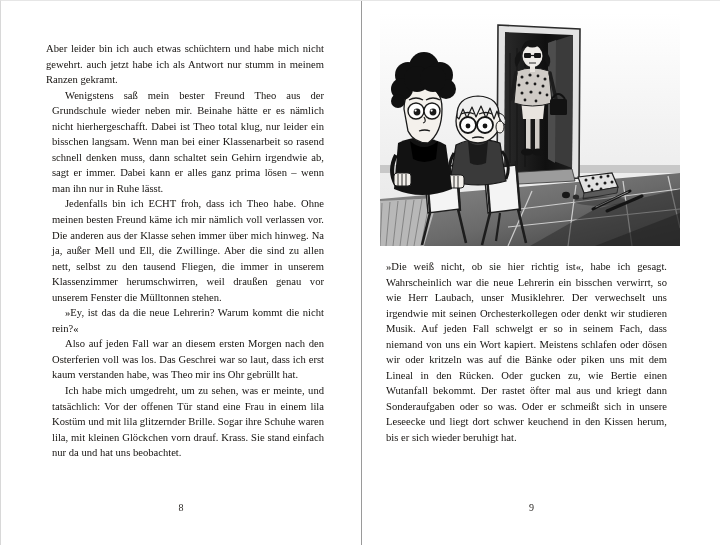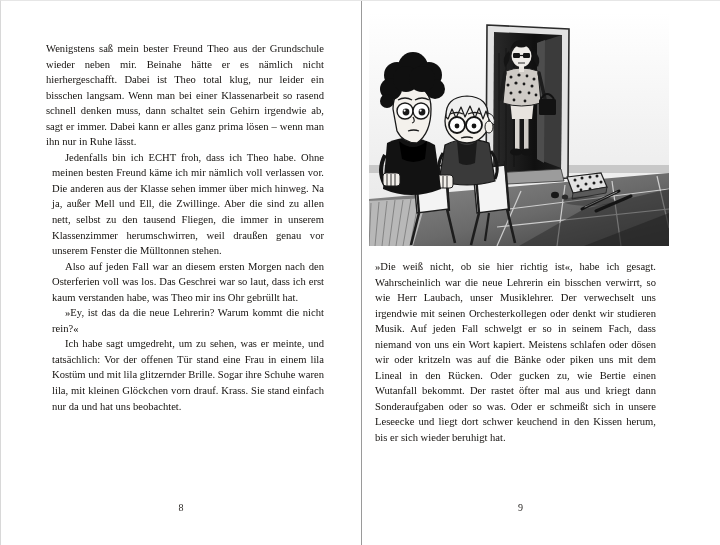--- a/index.html
+++ b/index.html
@@ -31,21 +31,21 @@
     height: 545px;
     background: #9a9a9a;
   }
   .page {
     position: absolute;
     top: 0;
     height: 545px;
     box-sizing: border-box;
   }
   .page-left  { left: 0;    width: 360px; }
-  .page-right { left: 340px; width: 359px; }
+  .page-right { left: 351px; width: 359px; }
 
   .textcol {
     position: absolute;
     top: 40px;
     width: 278px;
     font-family: "Liberation Serif", serif;
     font-size: 10.6px;
     line-height: 15.55px;
     color: #15120f;
     text-align: justify;
@@ -82,25 +82,26 @@
 </style>
 </head>
 <body>
 
 <div id="spread">
 
   <div class="gutter"></div>
 
   <div class="page page-left">
     <div class="textcol">
+      <p class="para">Aber leider bin ich auch etwas schüchtern und habe mich nicht gewehrt. auch jetzt habe ich als Antwort nur stumm in meinem Ranzen gekramt.</p>
       <p class="para">Wenigstens saß mein bester Freund Theo aus der Grundschule wieder neben mir. Beinahe hätte er es nämlich nicht hierhergeschafft. Dabei ist Theo total klug, nur leider ein bisschen langsam. Wenn man bei einer Klassenarbeit so rasend schnell denken muss, dann schaltet sein Gehirn irgendwie ab, sagt er immer. Dabei kann er alles ganz prima lösen – wenn man ihn nur in Ruhe lässt.</p>
       <p class="para">Jedenfalls bin ich ECHT froh, dass ich Theo habe. Ohne meinen besten Freund käme ich mir nämlich voll verlassen vor. Die anderen aus der Klasse sehen immer über mich hinweg. Na ja, außer Mell und Ell, die Zwillinge. Aber die sind zu allen nett, selbst zu den tausend Fliegen, die immer in unserem Klassenzimmer herumschwirren, weil draußen genau vor unserem Fenster die Mülltonnen stehen.</p>
+      <p class="para">»Ey, ist das da die neue Lehrerin? Warum kommt die nicht rein?«</p>
       <p class="para">Also auf jeden Fall war an diesem ersten Morgen nach den Osterferien voll was los. Das Geschrei war so laut, dass ich erst kaum verstanden habe, was Theo mir ins Ohr gebrüllt hat.</p>
-      <p class="para">»Ey, ist das da die neue Lehrerin? Warum kommt die nicht rein?«</p>
-      <p class="para">Ich habe sagt umgedreht, um zu sehen, was er meinte, und tatsächlich: Vor der offenen Tür stand eine Frau in einem lila Kostüm und mit lila glitzernder Brille. Sogar ihre Schuhe waren lila, mit kleinen Glöckchen vorn drauf. Krass. Sie stand einfach nur da und hat uns beobachtet.</p>
+      <p class="para">Ich habe mich umgedreht, um zu sehen, was er meinte, und tatsächlich: Vor der offenen Tür stand eine Frau in einem lila Kostüm und mit lila glitzernder Brille. Sogar ihre Schuhe waren lila, mit kleinen Glöckchen vorn drauf. Krass. Sie stand einfach nur da und hat uns beobachtet.</p>
     </div>
     <div class="folio">8</div>
   </div>
 
   <div class="page page-right">
 
     <div class="illo">
       <svg width="300" height="233" viewBox="0 0 300 233" xmlns="http://www.w3.org/2000/svg">
         <defs>
           <linearGradient id="wallShade" x1="0" y1="0" x2="0" y2="1">

